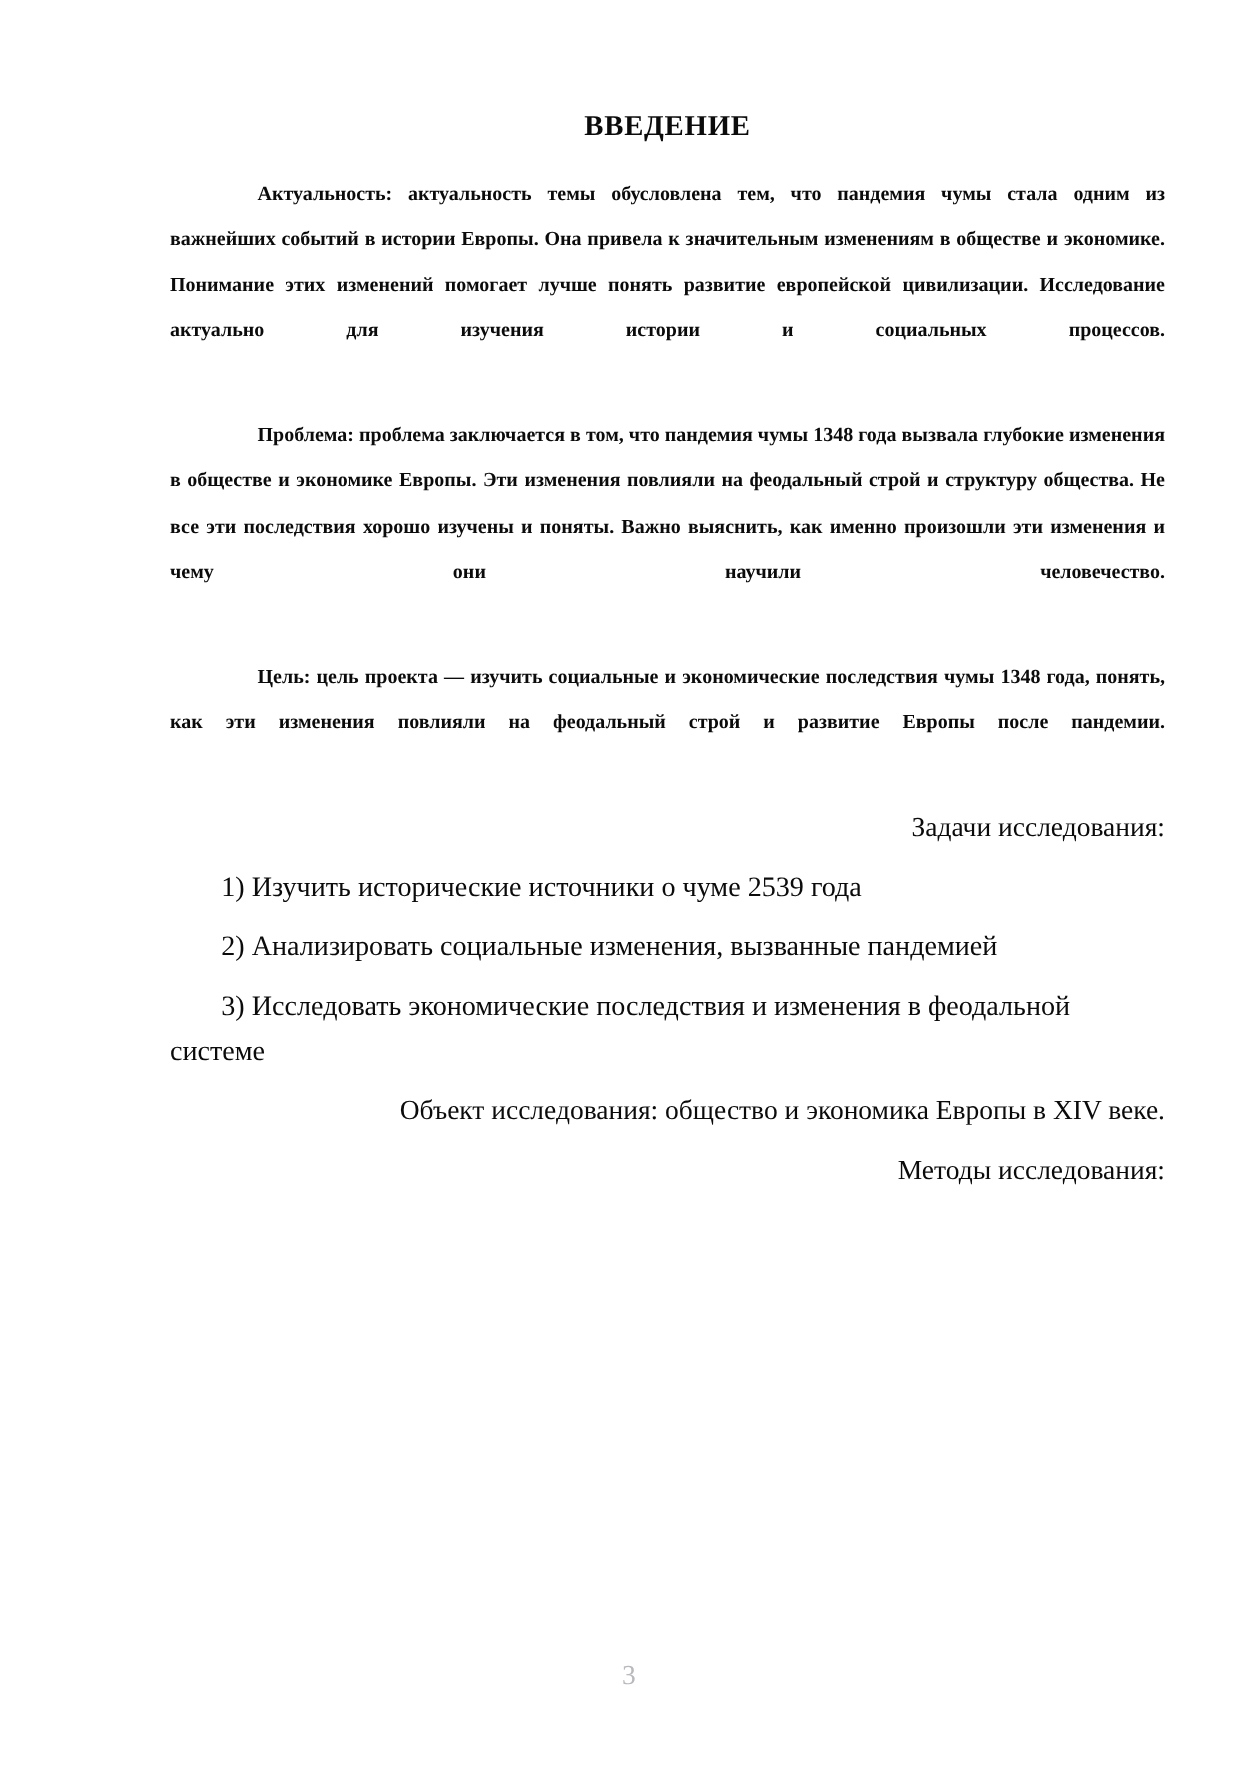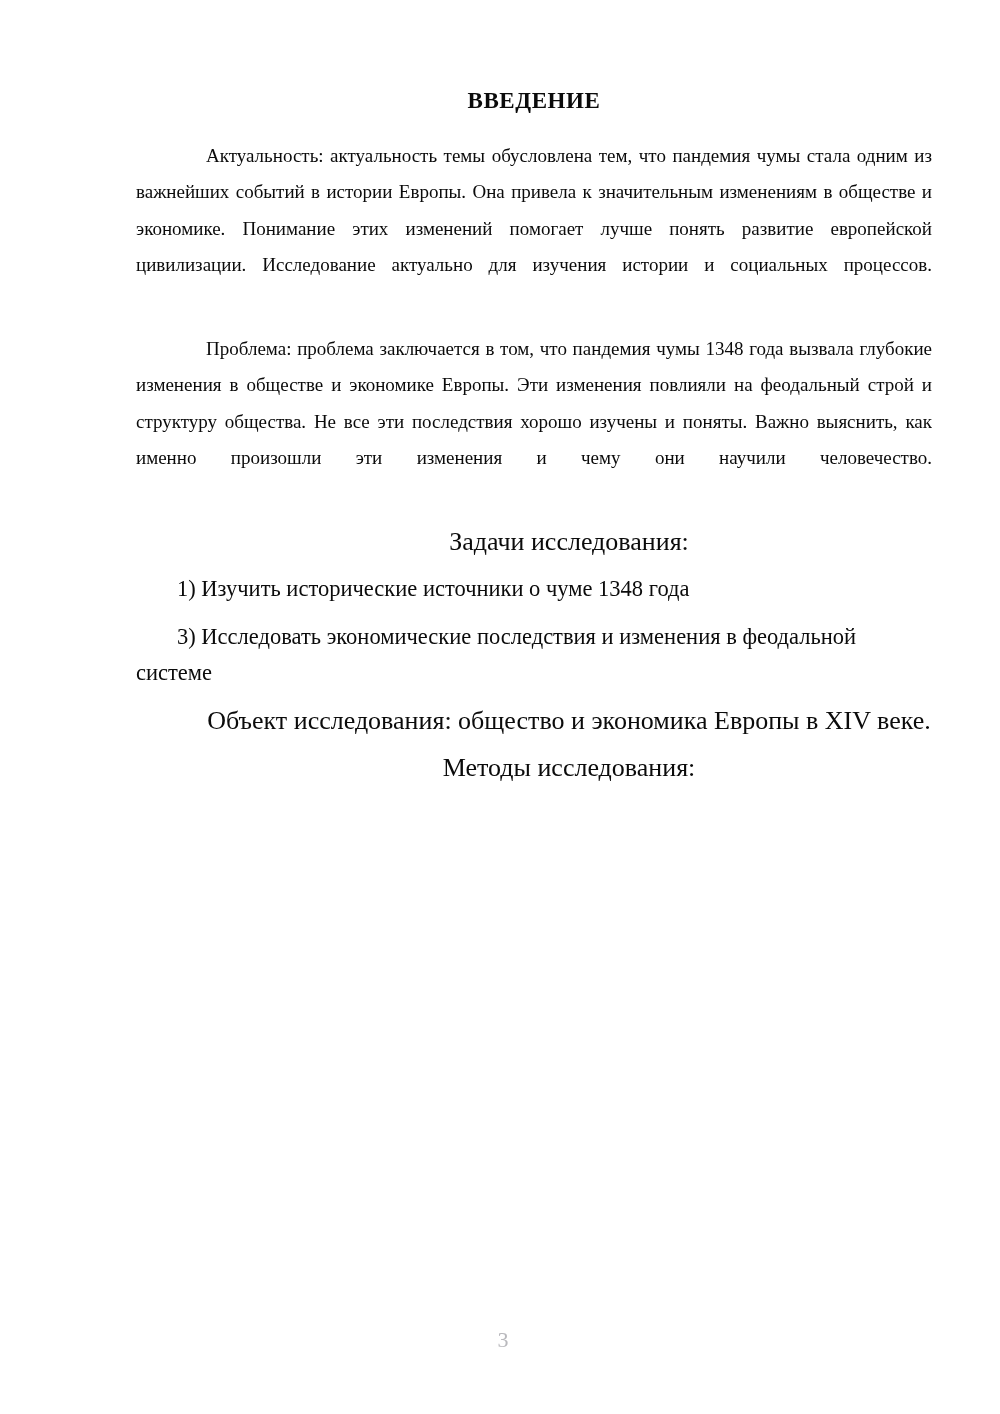--- a/index.html
+++ b/index.html
@@ -30,40 +30,41 @@
   .doc-title {
     font-size: 23px;
     font-weight: bold;
     text-align: center;
     letter-spacing: 0.6px;
     line-height: 30px;
     margin: 0 0 22px 0;
   }
 
   .para {
-    font-size: 19px;
+    font-size: 16px;
     line-height: 36.4px;
     text-align: justify;
     text-justify: inter-word;
     text-indent: 70px;
     margin: 0 0 11px 0;
     hyphens: none;
+    font-weight: bold;
   }
 
   
   .para::after {
     content: "";
     display: inline-block;
     width: 100%;
   }
 
   .lead-line {
-    font-size: 26px;
+    font-size: 22px;
     line-height: 36.4px;
-    text-align: center;
+    text-align: right;
     text-indent: 70px;
     margin: 0 0 11px 0;
   }
 
   .list-item {
     font-size: 22.5px;
     line-height: 36.4px;
     text-align: left;
     text-indent: 41px;
     margin: 0 0 11px 0;
@@ -89,25 +90,27 @@
 <div class="page">
 
   <div class="content">
 
     <h1 class="doc-title">ВВЕДЕНИЕ</h1>
 
     <p class="para">Актуальность: актуальность темы обусловлена тем, что пандемия чумы стала одним из важнейших событий в истории Европы. Она привела к значительным изменениям в обществе и экономике. Понимание этих изменений помогает лучше понять развитие европейской цивилизации. Исследование актуально для изучения истории и социальных процессов.</p>
 
     <p class="para">Проблема: проблема заключается в том, что пандемия чумы 1348 года вызвала глубокие изменения в обществе и экономике Европы. Эти изменения повлияли на феодальный строй и структуру общества. Не все эти последствия хорошо изучены и поняты. Важно выяснить, как именно произошли эти изменения и чему они научили человечество.</p>
 
+    <p class="para">Цель: цель проекта — изучить социальные и экономические последствия чумы 1348 года, понять, как эти изменения повлияли на феодальный строй и развитие Европы после пандемии.</p>
 
     <p class="lead-line">Задачи исследования:</p>
 
-    <p class="list-item">1) Изучить исторические источники о чуме 1348 года</p>
+    <p class="list-item">1) Изучить исторические источники о чуме 2539 года</p>
 
+    <p class="list-item">2) Анализировать социальные изменения, вызванные пандемией</p>
 
     <p class="list-item">3) Исследовать экономические последствия и изменения в феодальной системе</p>
 
 
 
     <p class="lead-line">Объект исследования: общество и экономика Европы в XIV веке.</p>
 
 
 
     <p class="lead-line">Методы исследования:</p>

